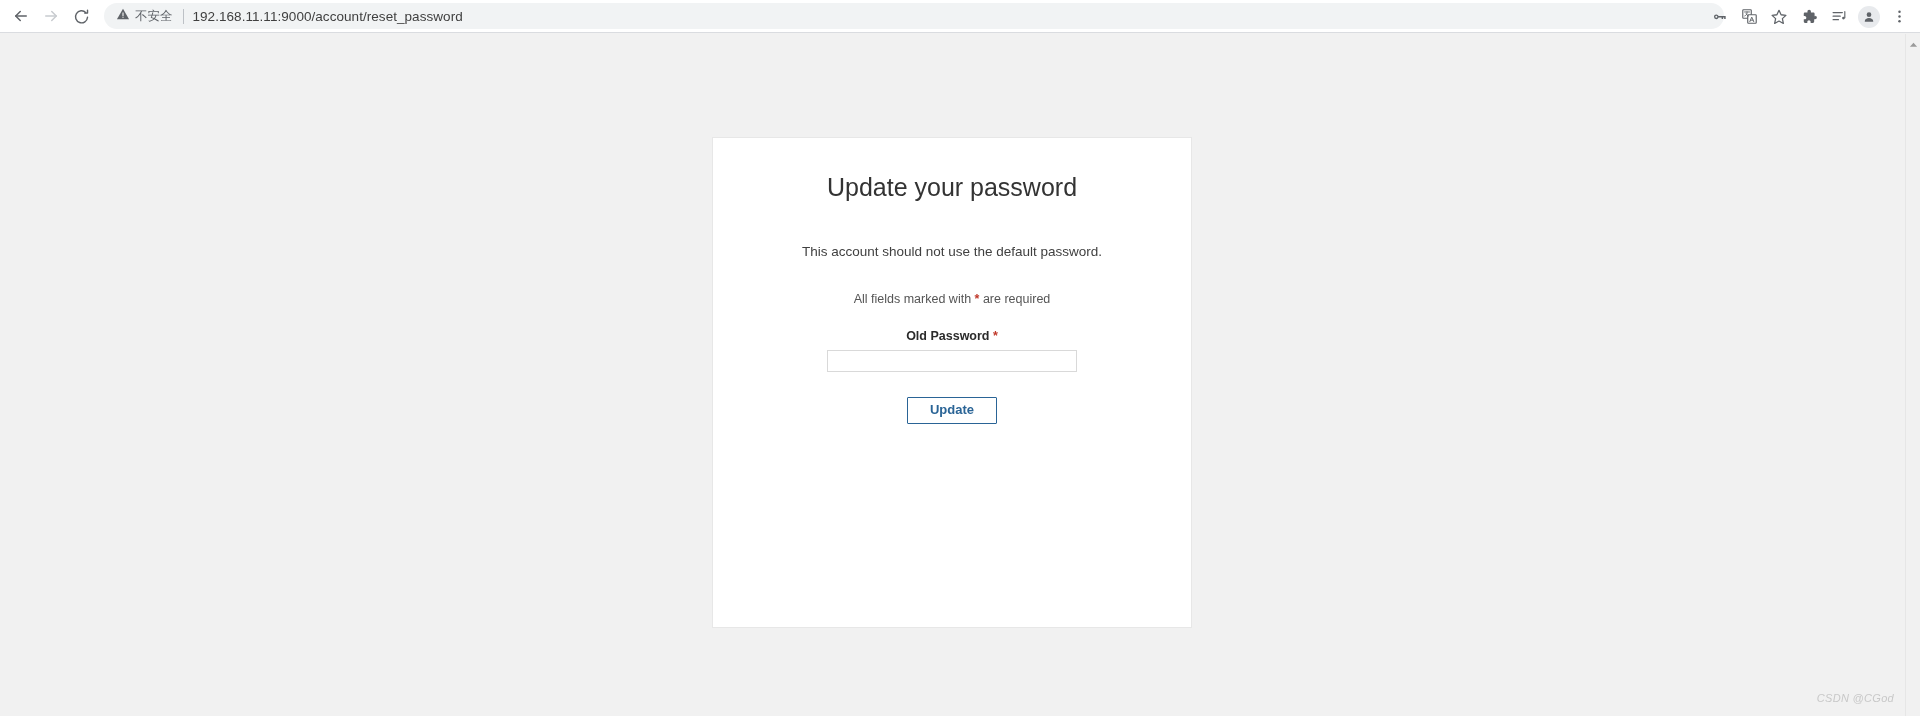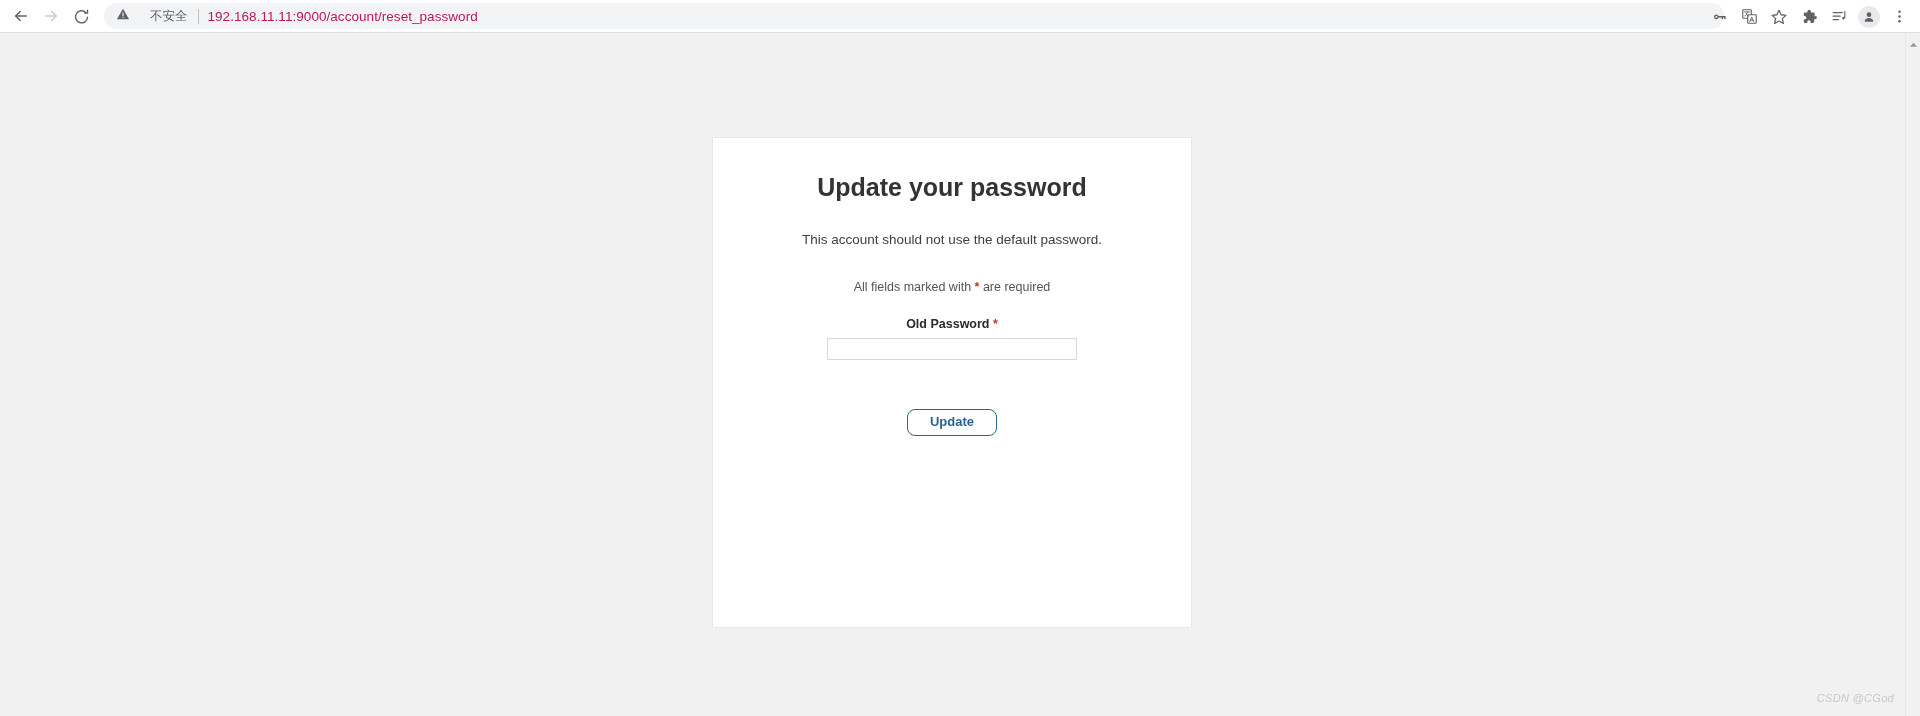--- a/index.html
+++ b/index.html
@@ -51,38 +51,38 @@
     border-radius: 13px;
     display: flex;
     align-items: center;
     padding: 0 12px 0 12px;
     box-sizing: border-box;
     cursor: text;
   }
   .security-chip {
     display: flex;
     align-items: center;
-    gap: 20px;
+    gap: 5px;
     flex: 0 0 auto;
   }
   .security-text {
     font-size: 12.5px;
     color: #5f6368;
     white-space: nowrap;
   }
   .omnibox-sep {
     width: 1px;
     height: 15px;
     background: #bdc1c6;
     margin: 0 9px 0 10px;
     flex: 0 0 auto;
   }
   .omnibox-url {
     font-size: 13.5px;
-    color: #be185d;
+    color: #404040;
     white-space: nowrap;
     overflow: hidden;
     letter-spacing: 0.05px;
   }
   .toolbar-icons {
     position: absolute;
     right: 0;
     top: 0;
     height: 33px;
     display: flex;
@@ -146,26 +146,26 @@
     height: 491px;
     background: #ffffff;
     border: 1px solid #e7e7e7;
     box-sizing: border-box;
   }
   .card-title {
     margin: 0;
     padding-top: 34px;
     text-align: center;
     font-size: 25px;
-    font-weight: 700;
+    font-weight: 400;
     color: #333333;
     line-height: 1.2;
   }
   .card-subtitle {
-    margin: 0;
+    margin: 12px;
     padding-top: 30px;
     text-align: center;
     font-size: 13.5px;
     color: #404040;
   }
   .form-heading {
     margin: 0;
     padding-top: 33px;
     text-align: center;
     font-size: 17px;
@@ -219,23 +219,22 @@
   }
   .submit-btn {
     background: #ffffff;
     border: 1px solid #2a6496;
     color: #2a6496;
     font-family: "Liberation Sans", sans-serif;
     font-size: 13px;
     font-weight: bold;
     padding: 5px 22px;
     cursor: pointer;
-    border-radius: 8px;
+    border-radius: 1px;
     line-height: 1.15;
-    margin-top: 24px;
   }
 
   
   .watermark {
     position: absolute;
     right: 26px;
     bottom: 12px;
     font-size: 11px;
     color: #c8c8c8;
     letter-spacing: 0.3px;

